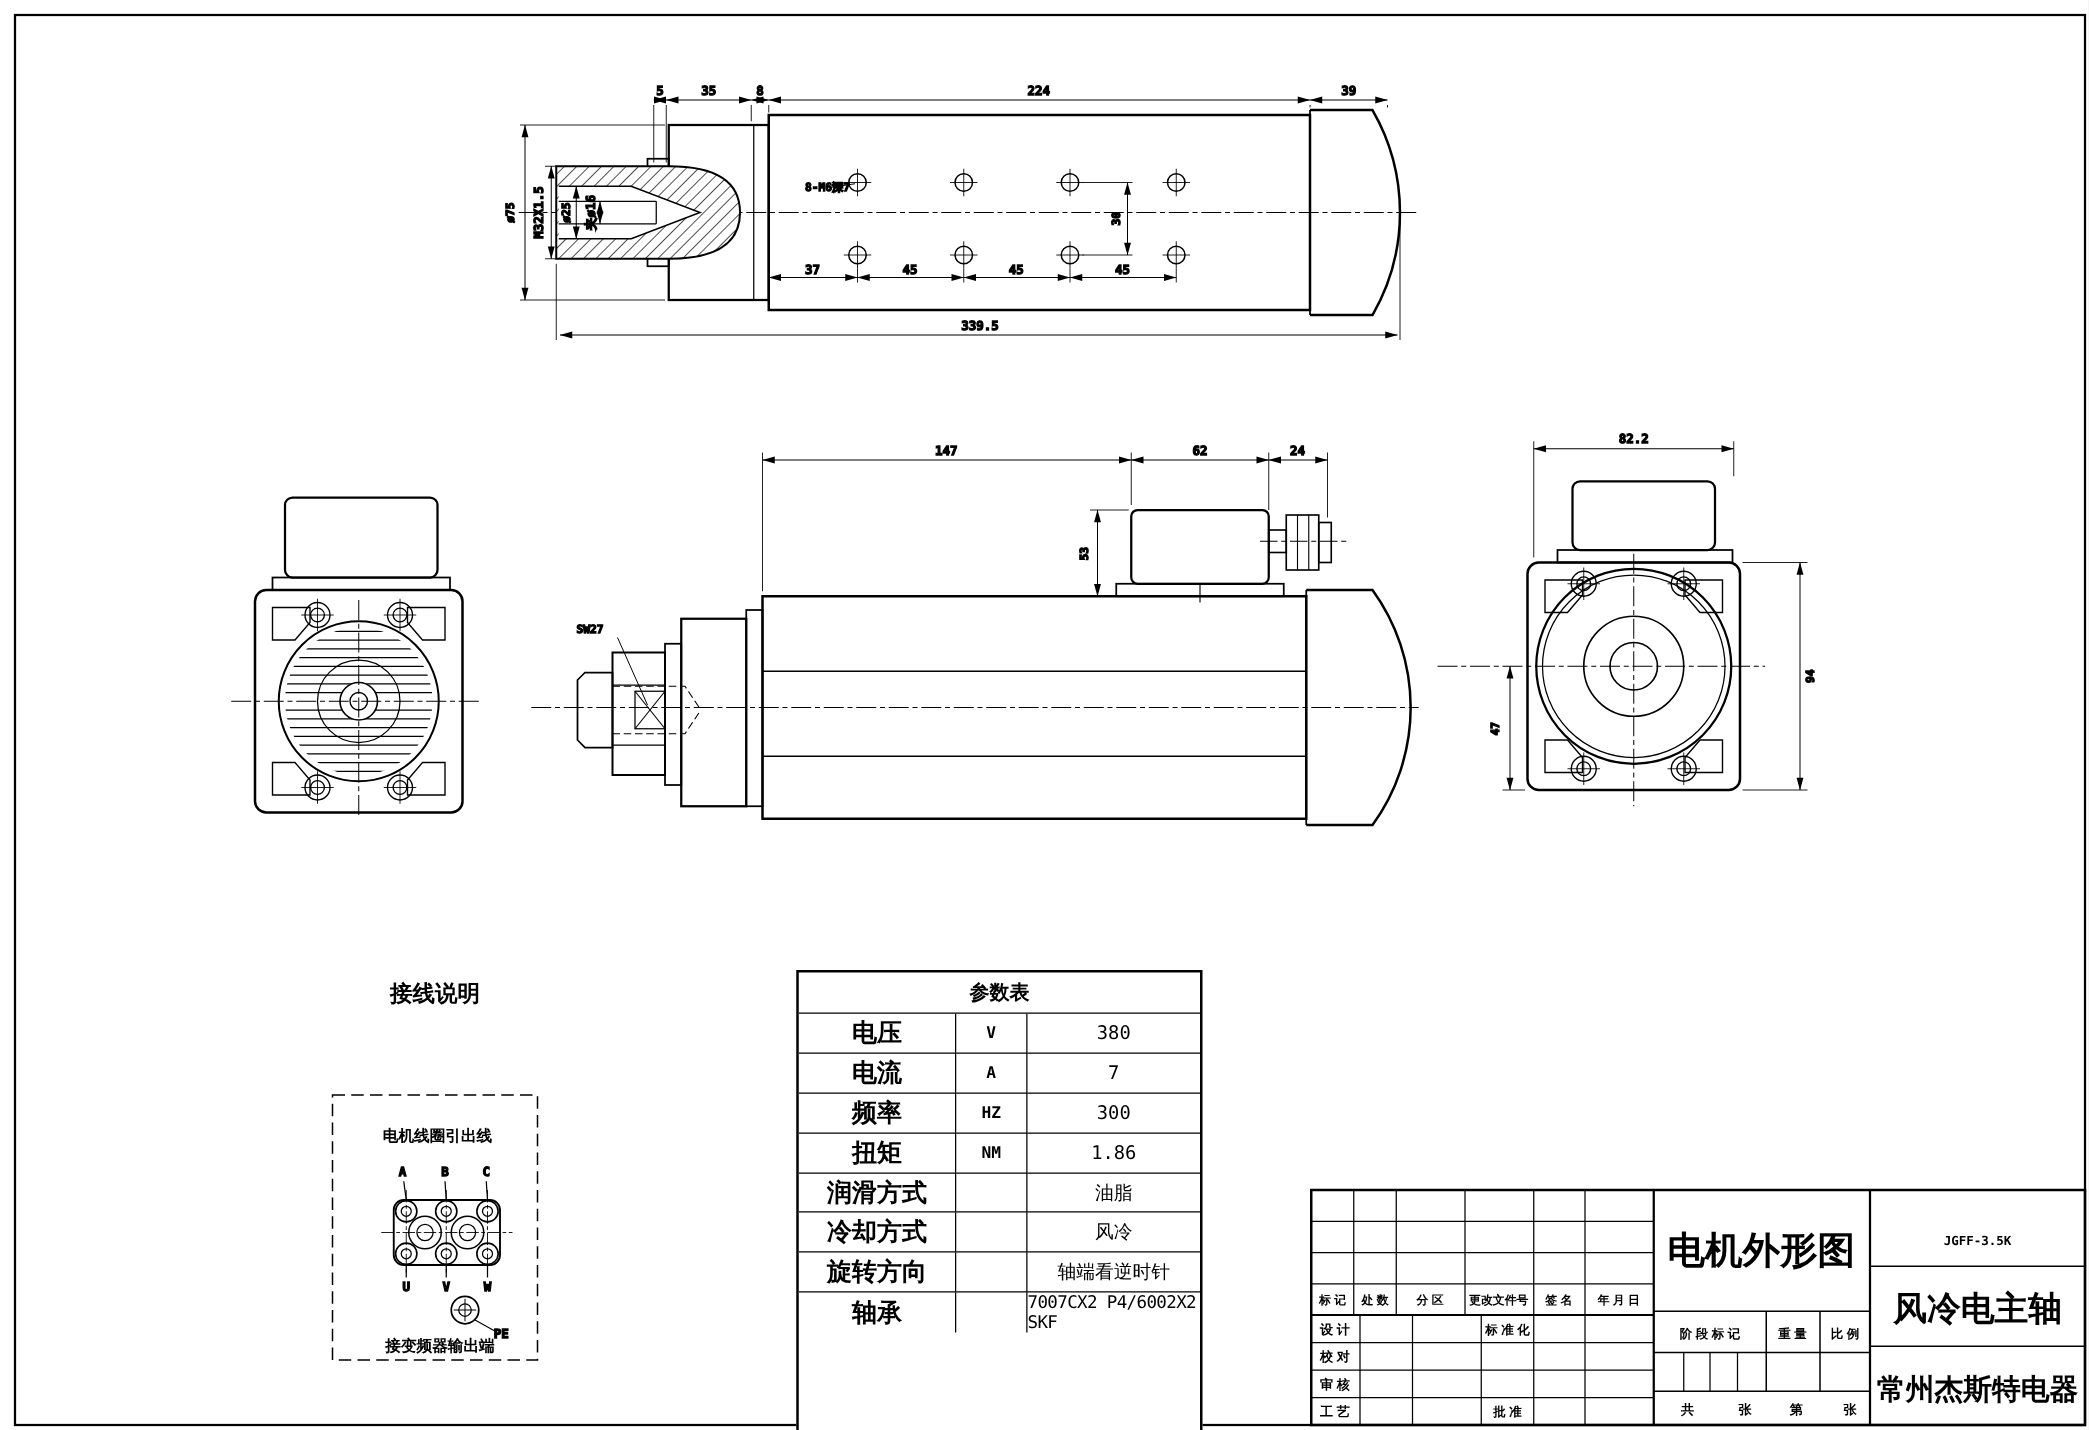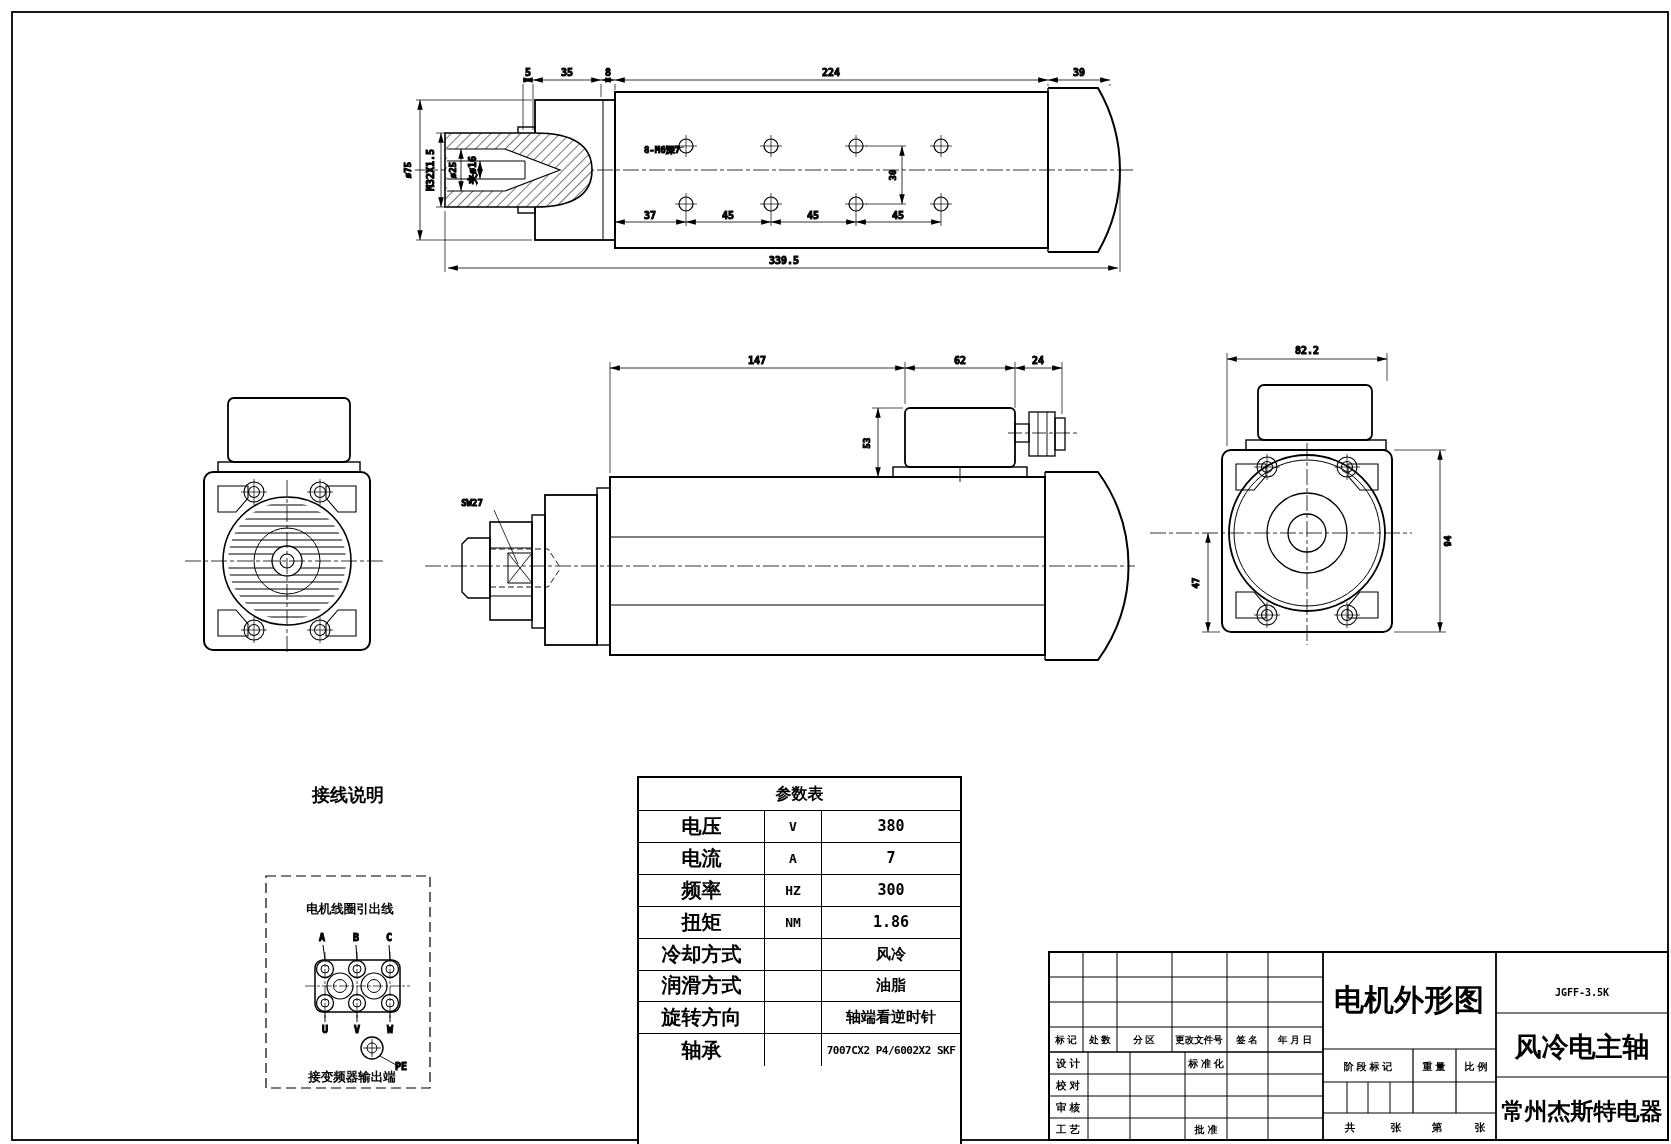--- a/index.html
+++ b/index.html
@@ -13,22 +13,22 @@
   
   .ptable{position:absolute;left:637px;top:776px;width:325px;height:388px;box-sizing:border-box;
           border:2px solid #000;display:grid;grid-template-rows:33px repeat(11,1fr);background:#fff;}
   .pt-title{display:flex;align-items:center;justify-content:center;border-bottom:1.6px solid #000;
             font-weight:bold;font-size:16px;}
   .pt-row{display:grid;grid-template-columns:126px 57px 1fr;}
   .pt-row>div{display:flex;align-items:center;justify-content:center;border-bottom:1.2px solid #000;box-sizing:border-box;}
   .pt-row:last-child>div{border-bottom:none;}
   .pt-name{border-right:1.2px solid #000;font-weight:bold;font-size:20px;}
   .pt-unit{border-right:1.2px solid #000;font-family:"DejaVu Sans Mono",monospace;font-weight:bold;font-size:13px;}
-  .pt-val{font-family:"DejaVu Sans Mono",monospace;font-weight:bold;font-size:15px;}
-  .pt-val.small{font-size:11px;letter-spacing:-0.5px;}
+  .pt-val{font-family:"DejaVu Sans Mono",monospace;font-weight:normal;font-size:15px;}
+  .pt-val.small{font-size:14px;letter-spacing:-0.5px;}
 </style>
 </head>
 <body>
 
 <div id="canvas">
 
 <svg width="1671" height="1144" viewBox="0 0 1671 1144">
   <defs>
     <pattern id="hat" width="7" height="7" patternUnits="userSpaceOnUse" patternTransform="rotate(45)">
       <line x1="0" y1="0" x2="0" y2="7" stroke="#000" stroke-width="1.1"></line>
@@ -470,30 +470,30 @@
     <div class="pt-name">频率</div>
     <div class="pt-unit">HZ</div>
     <div class="pt-val">300</div>
   </div>
   <div class="pt-row">
     <div class="pt-name">扭矩</div>
     <div class="pt-unit">NM</div>
     <div class="pt-val">1.86</div>
   </div>
   <div class="pt-row">
+    <div class="pt-name">润滑方式</div>
+    <div class="pt-unit"></div>
+    <div class="pt-val">油脂</div>
+  </div>
+  <div class="pt-row">
     <div class="pt-name">冷却方式</div>
     <div class="pt-unit"></div>
     <div class="pt-val">风冷</div>
   </div>
   <div class="pt-row">
-    <div class="pt-name">润滑方式</div>
-    <div class="pt-unit"></div>
-    <div class="pt-val">油脂</div>
-  </div>
-  <div class="pt-row">
     <div class="pt-name">旋转方向</div>
     <div class="pt-unit"></div>
     <div class="pt-val">轴端看逆时针</div>
   </div>
   <div class="pt-row">
     <div class="pt-name">轴承</div>
     <div class="pt-unit"></div>
     <div class="pt-val small">7007CX2 P4/6002X2 SKF</div>
   </div>
 </div>

